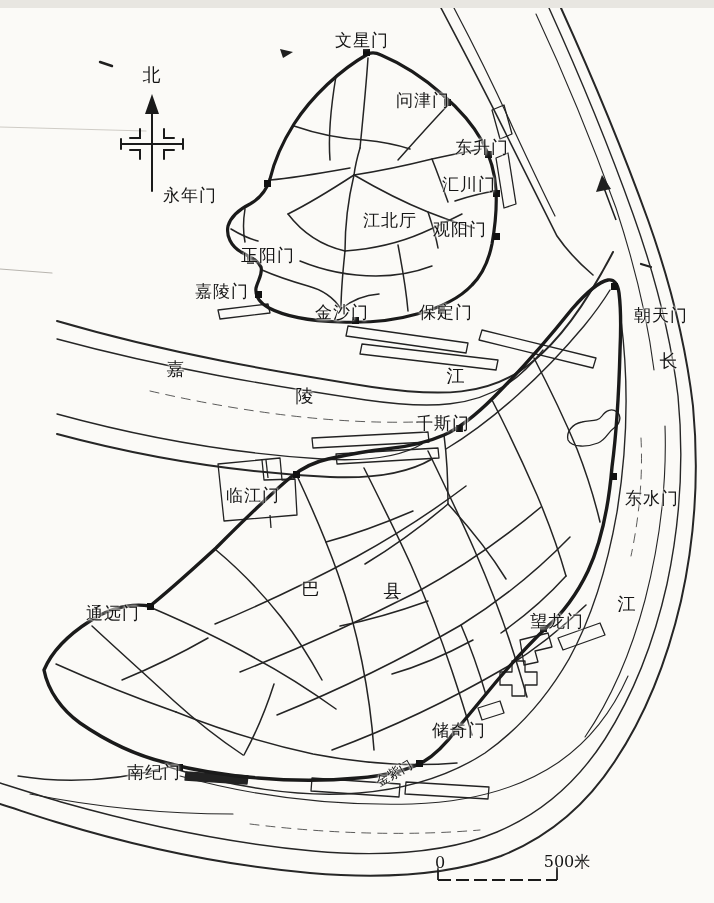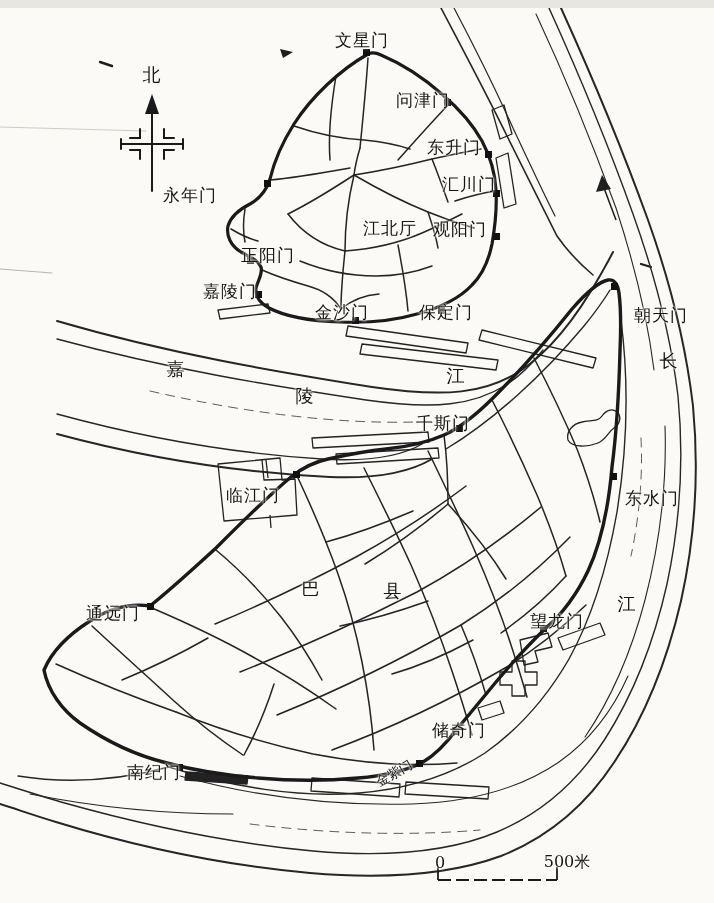--- a/index.html
+++ b/index.html
@@ -194,27 +194,27 @@
   <g stroke="#1a1a1a" fill="none">
     <line x1="438" y1="859" x2="438" y2="872" stroke-width="1.8"></line>
     <line x1="557" y1="859" x2="557" y2="872" stroke-width="1.8"></line>
     <line x1="438" y1="872" x2="557" y2="872" stroke-width="2" stroke-dasharray="13 5"></line>
   </g>
 </svg>
 
 <span class="lbl" style="left:362px;top:32px">文星门</span>
 <span class="lbl big" style="left:152px;top:67px">北</span>
 <span class="lbl" style="left:423px;top:92px">问津门</span>
-<span class="lbl" style="left:454px;top:139px">东升门</span>
+<span class="lbl" style="left:482px;top:139px">东升门</span>
 <span class="lbl" style="left:469px;top:176px">汇川门</span>
 <span class="lbl" style="left:190px;top:187px">永年门</span>
 <span class="lbl" style="left:460px;top:221px">观阳门</span>
-<span class="lbl" style="left:390px;top:220px">江北厅</span>
+<span class="lbl" style="left:390px;top:212px">江北厅</span>
 <span class="lbl" style="left:268px;top:247px">正阳门</span>
-<span class="lbl" style="left:230px;top:283px">嘉陵门</span>
+<span class="lbl" style="left:222px;top:283px">嘉陵门</span>
 <span class="lbl" style="left:342px;top:304px">金沙门</span>
 <span class="lbl" style="left:446px;top:304px">保定门</span>
 <span class="lbl" style="left:661px;top:307px">朝天门</span>
 <span class="lbl big" style="left:176px;top:361px">嘉</span>
 <span class="lbl big" style="left:305px;top:388px">陵</span>
 <span class="lbl big" style="left:456px;top:368px">江</span>
 <span class="lbl big" style="left:669px;top:353px">长</span>
 <span class="lbl" style="left:443px;top:415px">千斯门</span>
 <span class="lbl" style="left:253px;top:487px">临江门</span>
 <span class="lbl" style="left:652px;top:490px">东水门</span>

